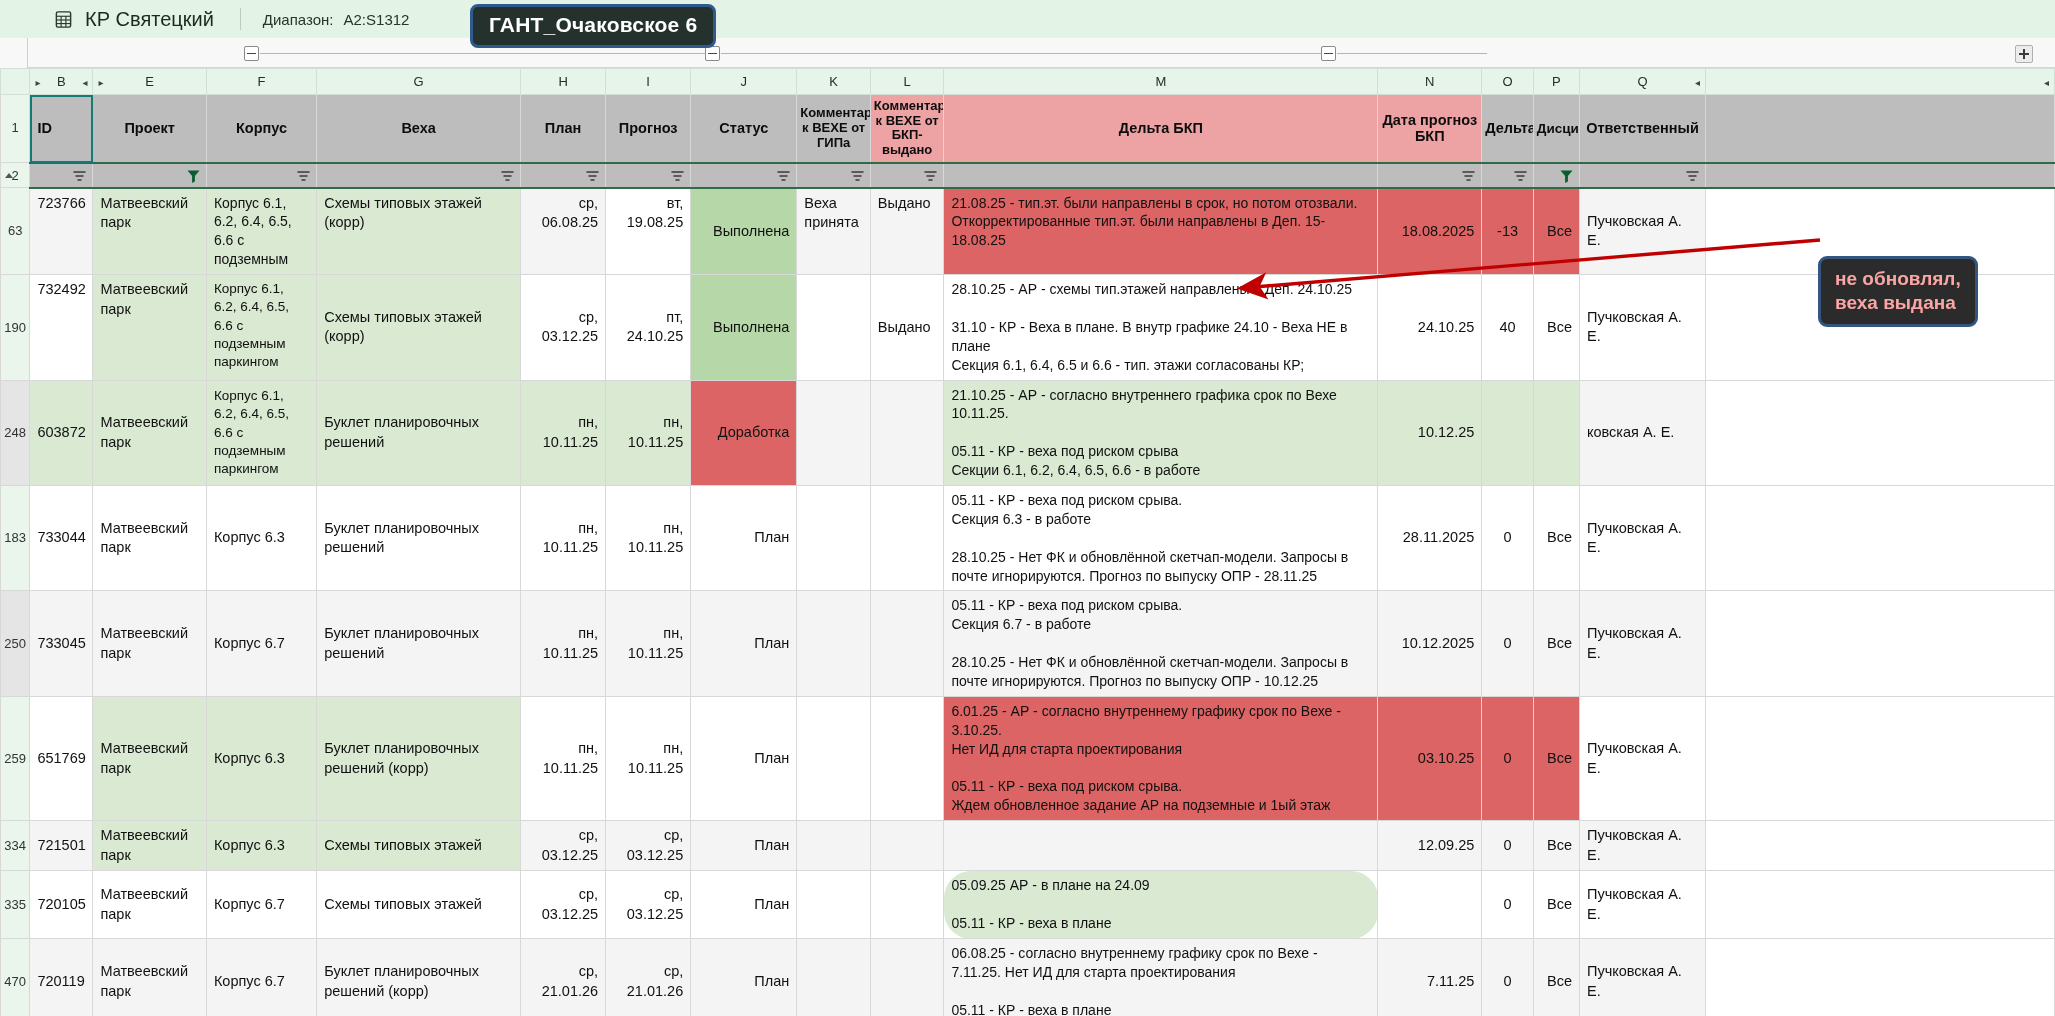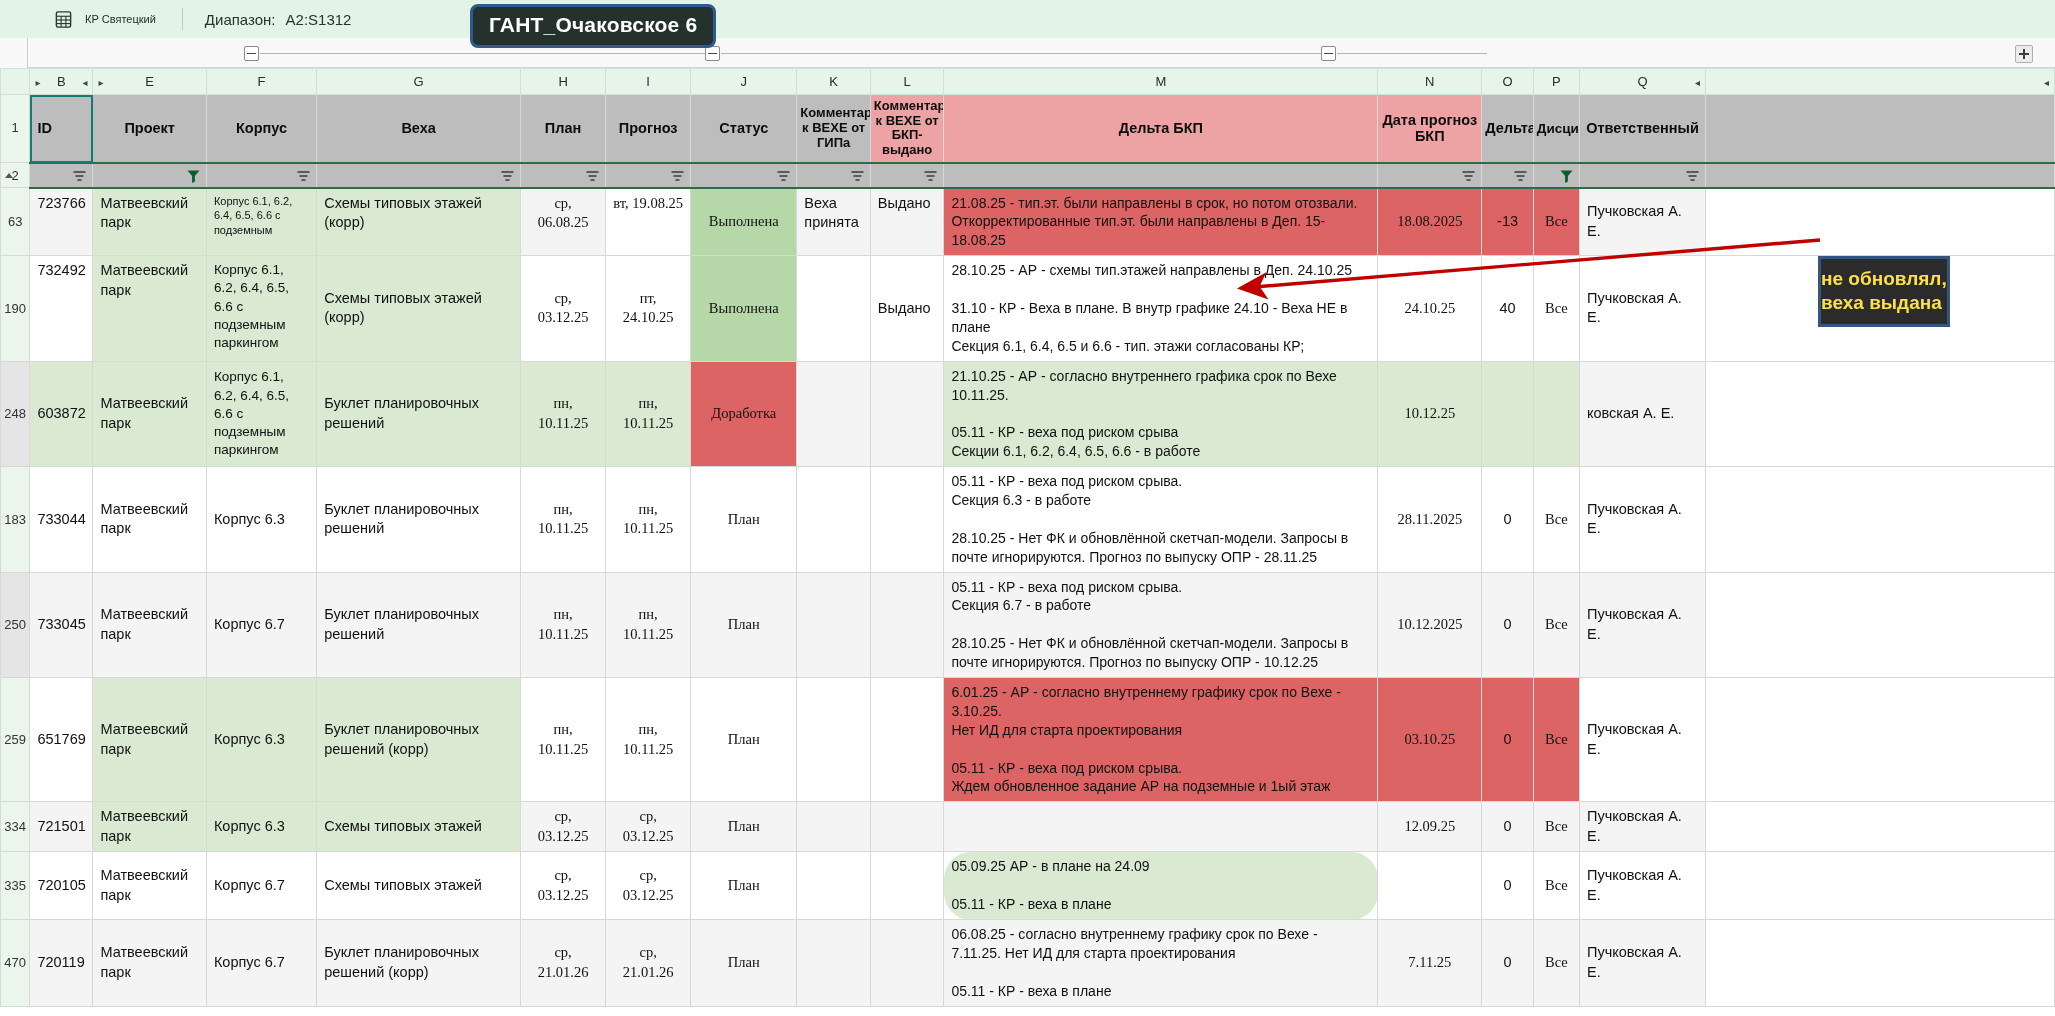--- a/index.html
+++ b/index.html
@@ -19,21 +19,21 @@
     display: flex; align-items: center;
   }
   #topbar .doc-icon {
     margin-left: 53px;
     width: 20px; height: 20px;
     display: inline-flex; align-items: center; justify-content: center;
     color: #2b3a30;
   }
   #topbar .doc-title {
     margin-left: 12px;
-    font-size: 11px; color: #1c2b20;
+    font-size: 20px; color: #1c2b20;
   }
   #topbar .vsep {
     margin-left: 26px;
     width: 1px; height: 22px; background: #b9cfbe;
   }
   #topbar .range-label {
     margin-left: 22px; font-size: 15px; color: #28352b;
   }
   #topbar .range-value {
     margin-left: 10px; font-size: 15px; color: #28352b;
@@ -187,32 +187,32 @@
   }
   tr.datarow td.rownum.hl { background: #e5e5e5; }
 
   
   .bg-white  { background: #ffffff !important; }
   .bg-grey   { background: #f4f4f4 !important; margin-left: 28px; }
   .bg-lgreen { background: #d9e9d2 !important; }
   .bg-green  { background: #b6d7a8 !important; }
   .bg-red    { background: #dd6464 !important; }
 
-  .ta-c { text-align: center; font-family: Liberation Serif, serif; }
+  .ta-c { text-align: right; }
   .ta-r { text-align: center; }
   .ta-l { text-align: left; }
   .va-t { vertical-align: top !important; }
 
   
   #annot-pill {
     position: absolute;
     left: 1818px; top: 256px;
-    background: #2b2b2b; color: #fde047;
-    border: 3px solid #33557e; border-radius: 0;
-    padding: 8px 0;
+    background: #2b2b2b; color: #fca5a5;
+    border: 3px solid #33557e; border-radius: 9px;
+    padding: 8px 14px;
     font-size: 19px; font-weight: bold; line-height: 1.28;
     z-index: 70; white-space: pre-line;
   }
   #annot-arrow {
     position: absolute; left: 1230px; top: 230px;
     width: 600px; height: 70px; z-index: 65; pointer-events: none;
   }
 </style>
 </head>
 <body>
@@ -418,21 +418,21 @@
               </svg>
             </span>
     </td>
     <td></td>
   </tr>
 
   <tr class="datarow" style="height:60px;">
     <td class="rownum">63</td>
     <td class="bg-grey ta-l va-t">723766</td>
     <td class="bg-lgreen ta-l va-t">Матвеевский парк</td>
-    <td class="bg-lgreen ta-l va-t" style="font-size:11px;margin-top:15px;">Корпус 6.1, 6.2, 6.4, 6.5, 6.6 с подземным</td>
+    <td class="bg-lgreen ta-l va-t" style="font-size:14px;margin-top:15px;">Корпус 6.1, 6.2, 6.4, 6.5, 6.6 с подземным</td>
     <td class="bg-lgreen ta-l va-t">Схемы типовых этажей (корр)</td>
     <td class="bg-grey ta-c va-t">ср, 06.08.25</td>
     <td class="bg-white ta-c va-t">вт, 19.08.25</td>
     <td class="bg-green ta-c">Выполнена</td>
     <td class="bg-grey ta-l va-t">Веха принята</td>
     <td class="bg-grey ta-l va-t">Выдано</td>
     <td class="bg-red ta-l va-t" style="white-space:pre-line; font-size:14px;">21.08.25 - тип.эт. были направлены в срок, но потом отозвали.
 Откорректированные тип.эт. были направлены в Деп. 15-18.08.25</td>
     <td class="bg-red ta-c">18.08.2025</td>
     <td class="bg-red ta-r">-13</td>

